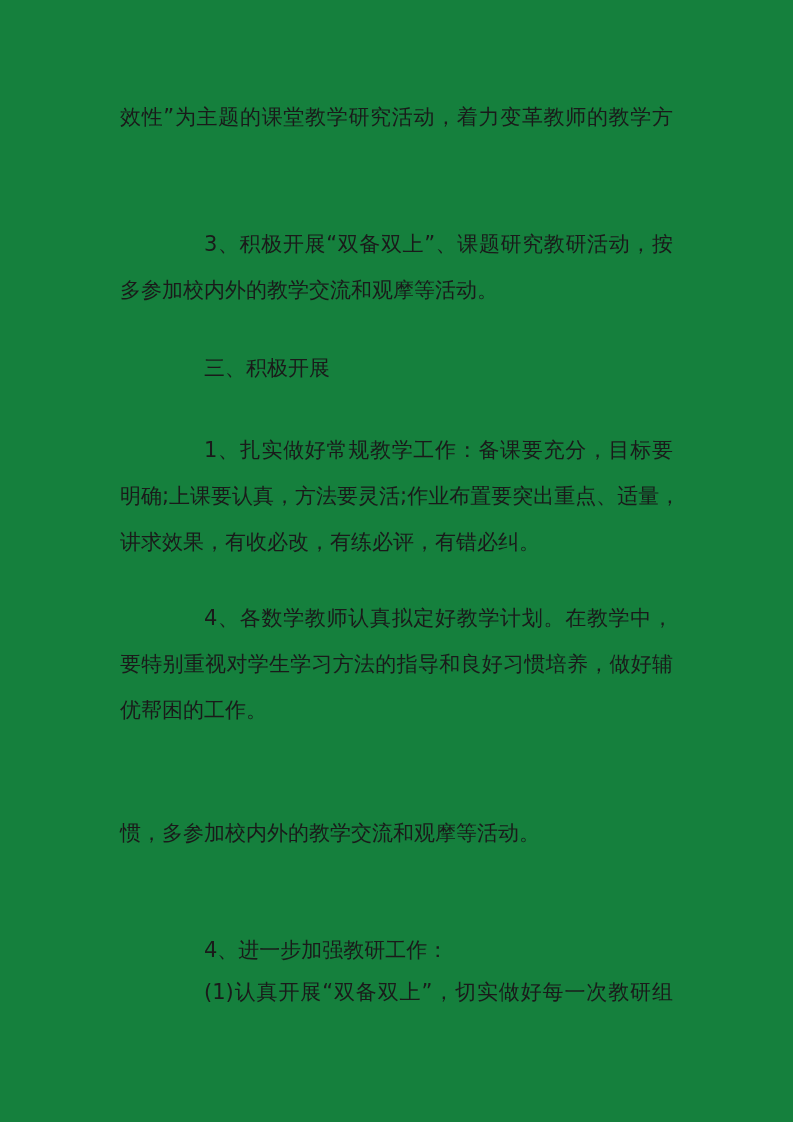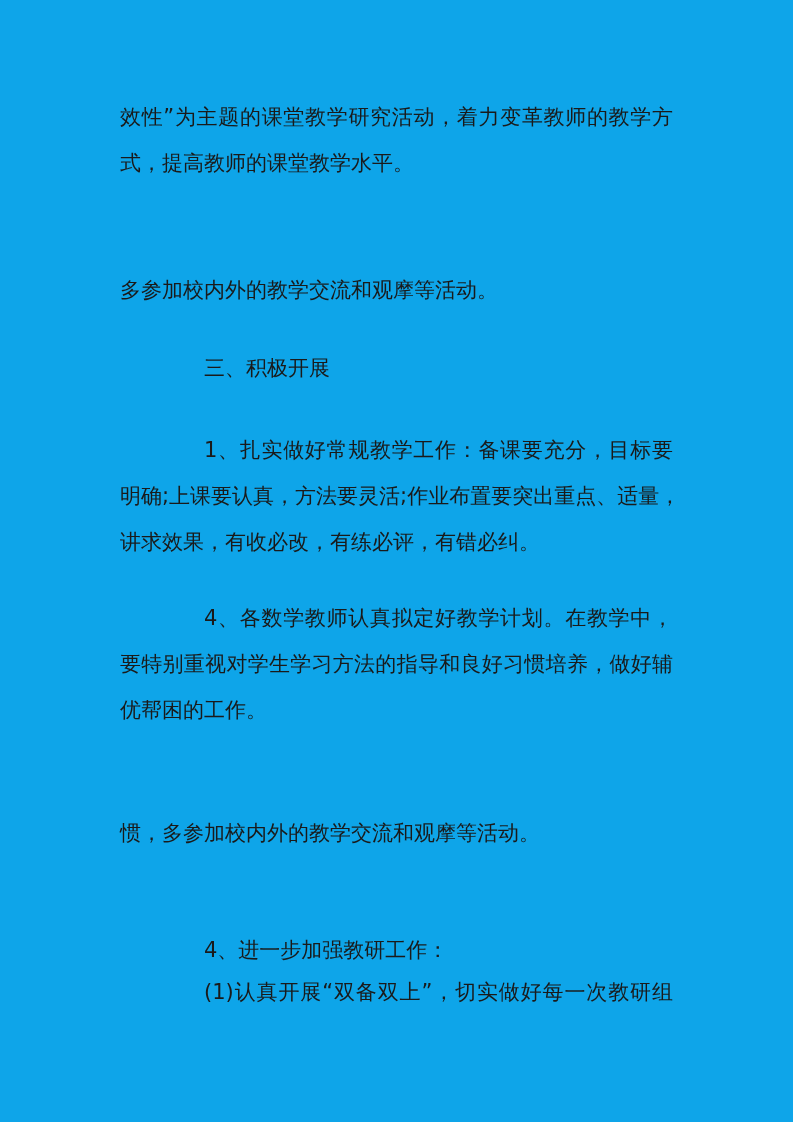--- a/index.html
+++ b/index.html
@@ -13,21 +13,21 @@
       position: relative;
       overflow: hidden;
       font-family: "DejaVu Sans", "Liberation Sans", sans-serif;
       color: #1a1a1a;
     }
     .page {
       position: absolute;
       left: 0; top: 0;
       width: 793px;
       height: 1122px;
-      background: #0ea5e9;
+      background: #15803d;
     }
     .line {
       position: absolute;
       left: 120px;
       width: 553px;
       height: 30px;
       line-height: 30px;
       font-size: 21px;
       white-space: nowrap;
       text-align: justify;
@@ -40,21 +40,21 @@
     .line.indent {
       left: 204px;
       width: 469px;
     }
   </style>
 </head>
 <body>
 
 <div class="page">
   <div class="line" style="top: 102px;">效性”为主题的课堂教学研究活动，着力变革教师的教学方</div>
-  <div class="line last" style="top: 148px;">式，提高教师的课堂教学水平。</div>
+  <div class="line indent" style="top: 229px;">3、积极开展“双备双上”、课题研究教研活动，按</div>
   <div class="line last" style="top: 275px;">多参加校内外的教学交流和观摩等活动。</div>
   <div class="line indent last" style="top: 353px;">三、积极开展</div>
   <div class="line indent" style="top: 435px;">1、扎实做好常规教学工作：备课要充分，目标要</div>
   <div class="line" style="top: 481px;">明确;上课要认真，方法要灵活;作业布置要突出重点、适量，</div>
   <div class="line last" style="top: 527px;">讲求效果，有收必改，有练必评，有错必纠。</div>
   <div class="line indent" style="top: 603px;">4、各数学教师认真拟定好教学计划。在教学中，</div>
   <div class="line" style="top: 649px;">要特别重视对学生学习方法的指导和良好习惯培养，做好辅</div>
   <div class="line last" style="top: 695px;">优帮困的工作。</div>
   <div class="line last" style="top: 818px;">惯，多参加校内外的教学交流和观摩等活动。</div>
   <div class="line indent last" style="top: 895px; margin-top: 40px;">4、进一步加强教研工作：</div>

